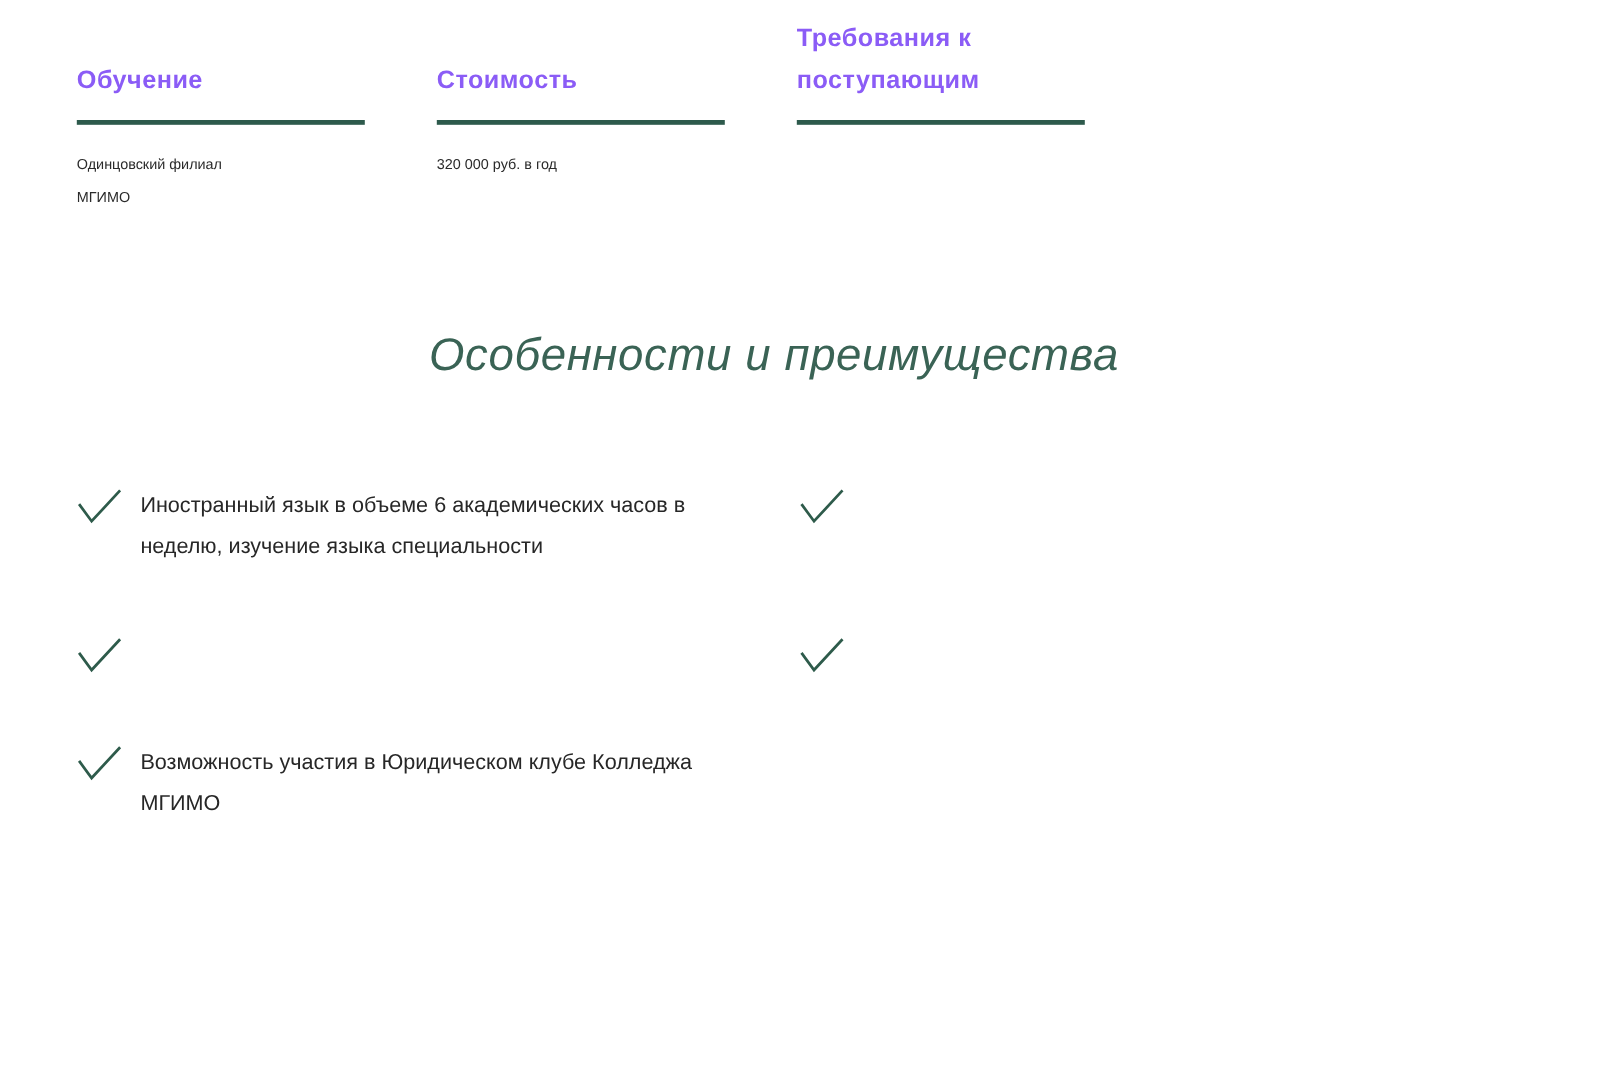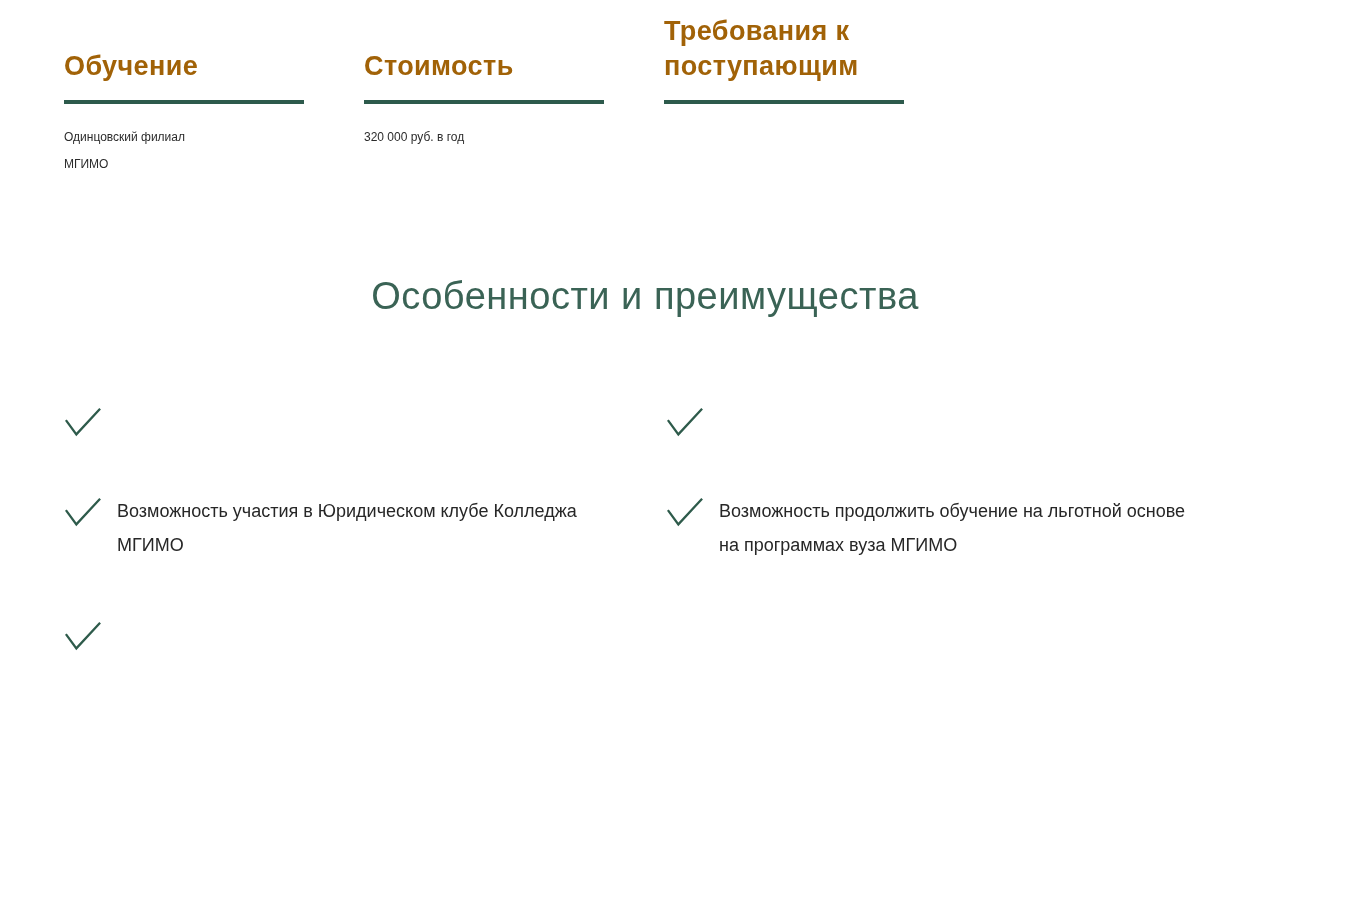--- a/index.html
+++ b/index.html
@@ -24,25 +24,25 @@
   .info-grid {
     display: grid;
     grid-template-columns: repeat(4, 240px);
     column-gap: 60px;
   }
   .info-title {
     margin: 0;
     min-height: 72px;
     display: flex;
     align-items: flex-end;
-    font-size: 27px;
+    font-size: 21px;
     line-height: 35px;
     font-weight: 700;
     letter-spacing: 0.4px;
-    color: #a16207;
+    color: #8b5cf6;
     white-space: pre-line;
   }
   .info-rule {
     margin-top: 16px;
     width: 240px;
     height: 4px;
     background: #2d5a4c;
   }
   .info-desc {
     margin: 20px 0 0 0;
@@ -56,20 +56,21 @@
   
   .section-title {
     margin: 96px 0 0 0;
     width: 1162px;
     text-align: center;
     font-size: 38px;
     line-height: 44px;
     font-weight: 400;
     letter-spacing: 0.5px;
     color: #3a6355;
+    font-style: italic;
   }
 
   
   .features {
     margin-top: 86px;
     display: grid;
     grid-template-columns: 560px 560px;
     grid-template-rows: repeat(3, auto);
     grid-auto-flow: column;
     column-gap: 42px;
@@ -123,20 +124,29 @@
   <h2 class="section-title">Особенности и преимущества</h2>
 
   <section class="features">
 
     <div class="feature">
       <span class="check">
         <svg width="38" height="32" viewBox="0 0 40 32">
             <path d="M2 14 L13 29 L38 2" fill="none" stroke="#2e5b4b" stroke-width="2.4"></path>
           </svg>
       </span>
+      <p class="feature-text">Иностранный язык в объеме 6 академических часов в
+неделю, изучение языка специальности</p>
+    </div>
+    <div class="feature">
+      <span class="check">
+        <svg width="38" height="32" viewBox="0 0 40 32">
+            <path d="M2 14 L13 29 L38 2" fill="none" stroke="#2e5b4b" stroke-width="2.4"></path>
+          </svg>
+      </span>
     </div>
     <div class="feature">
       <span class="check">
         <svg width="38" height="32" viewBox="0 0 40 32">
             <path d="M2 14 L13 29 L38 2" fill="none" stroke="#2e5b4b" stroke-width="2.4"></path>
           </svg>
       </span>
       <p class="feature-text">Возможность участия в Юридическом клубе Колледжа
 МГИМО</p>
     </div>
@@ -148,24 +158,15 @@
           </svg>
       </span>
     </div>
     <div class="feature">
       <span class="check">
         <svg width="38" height="32" viewBox="0 0 40 32">
             <path d="M2 14 L13 29 L38 2" fill="none" stroke="#2e5b4b" stroke-width="2.4"></path>
           </svg>
       </span>
     </div>
-    <div class="feature">
-      <span class="check">
-        <svg width="38" height="32" viewBox="0 0 40 32">
-            <path d="M2 14 L13 29 L38 2" fill="none" stroke="#2e5b4b" stroke-width="2.4"></path>
-          </svg>
-      </span>
-      <p class="feature-text">Возможность продолжить обучение на льготной основе
-на программах вуза МГИМО</p>
-    </div>
 
   </section>
 </div>
 
 </body></html>

